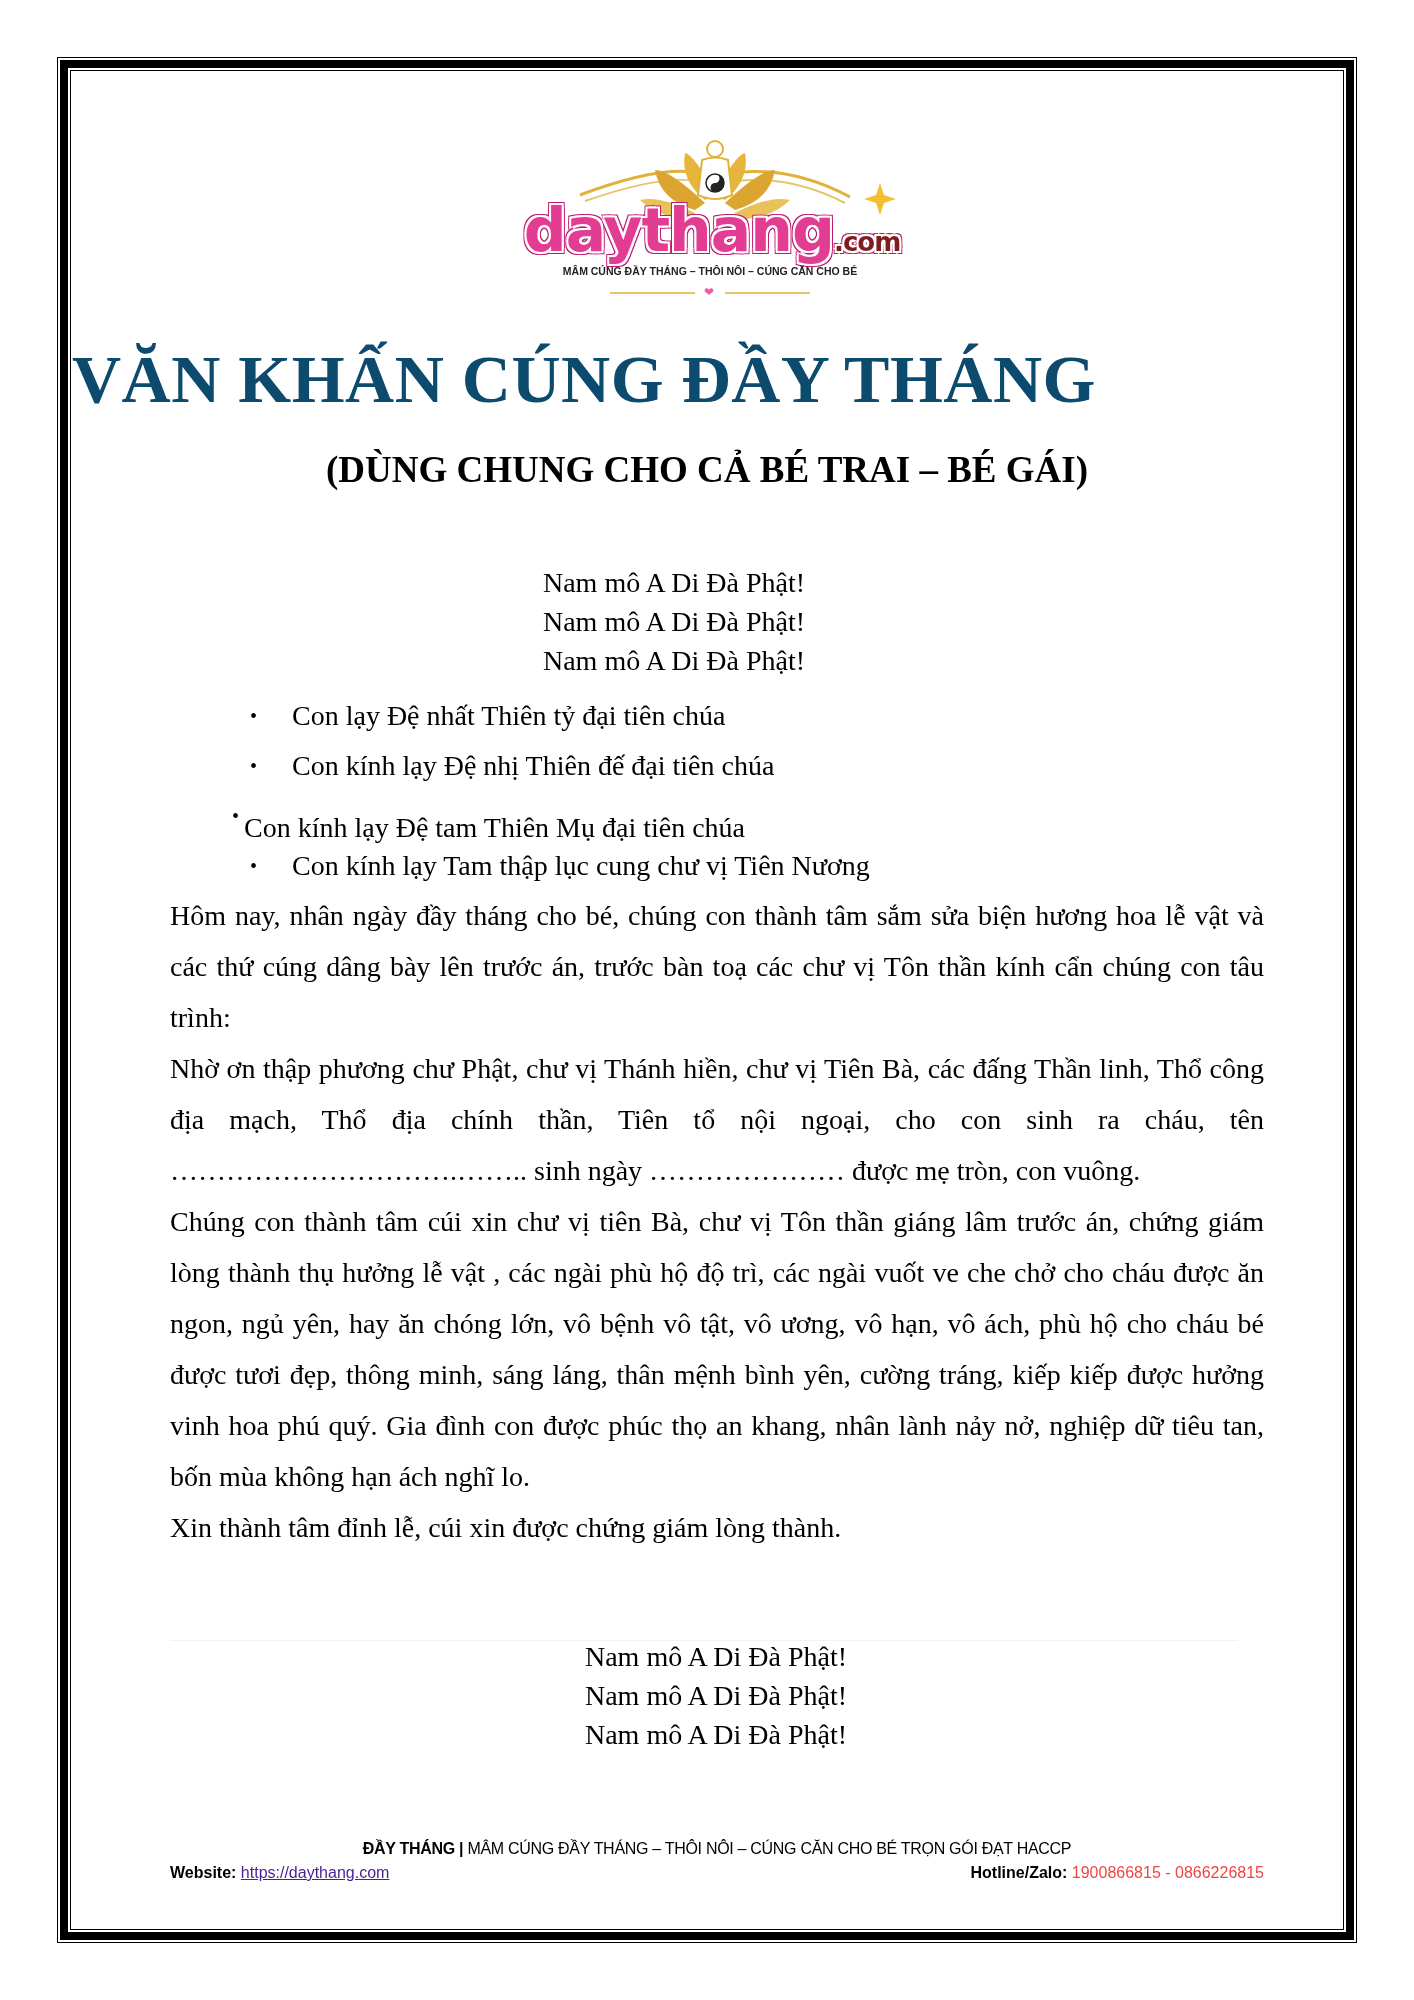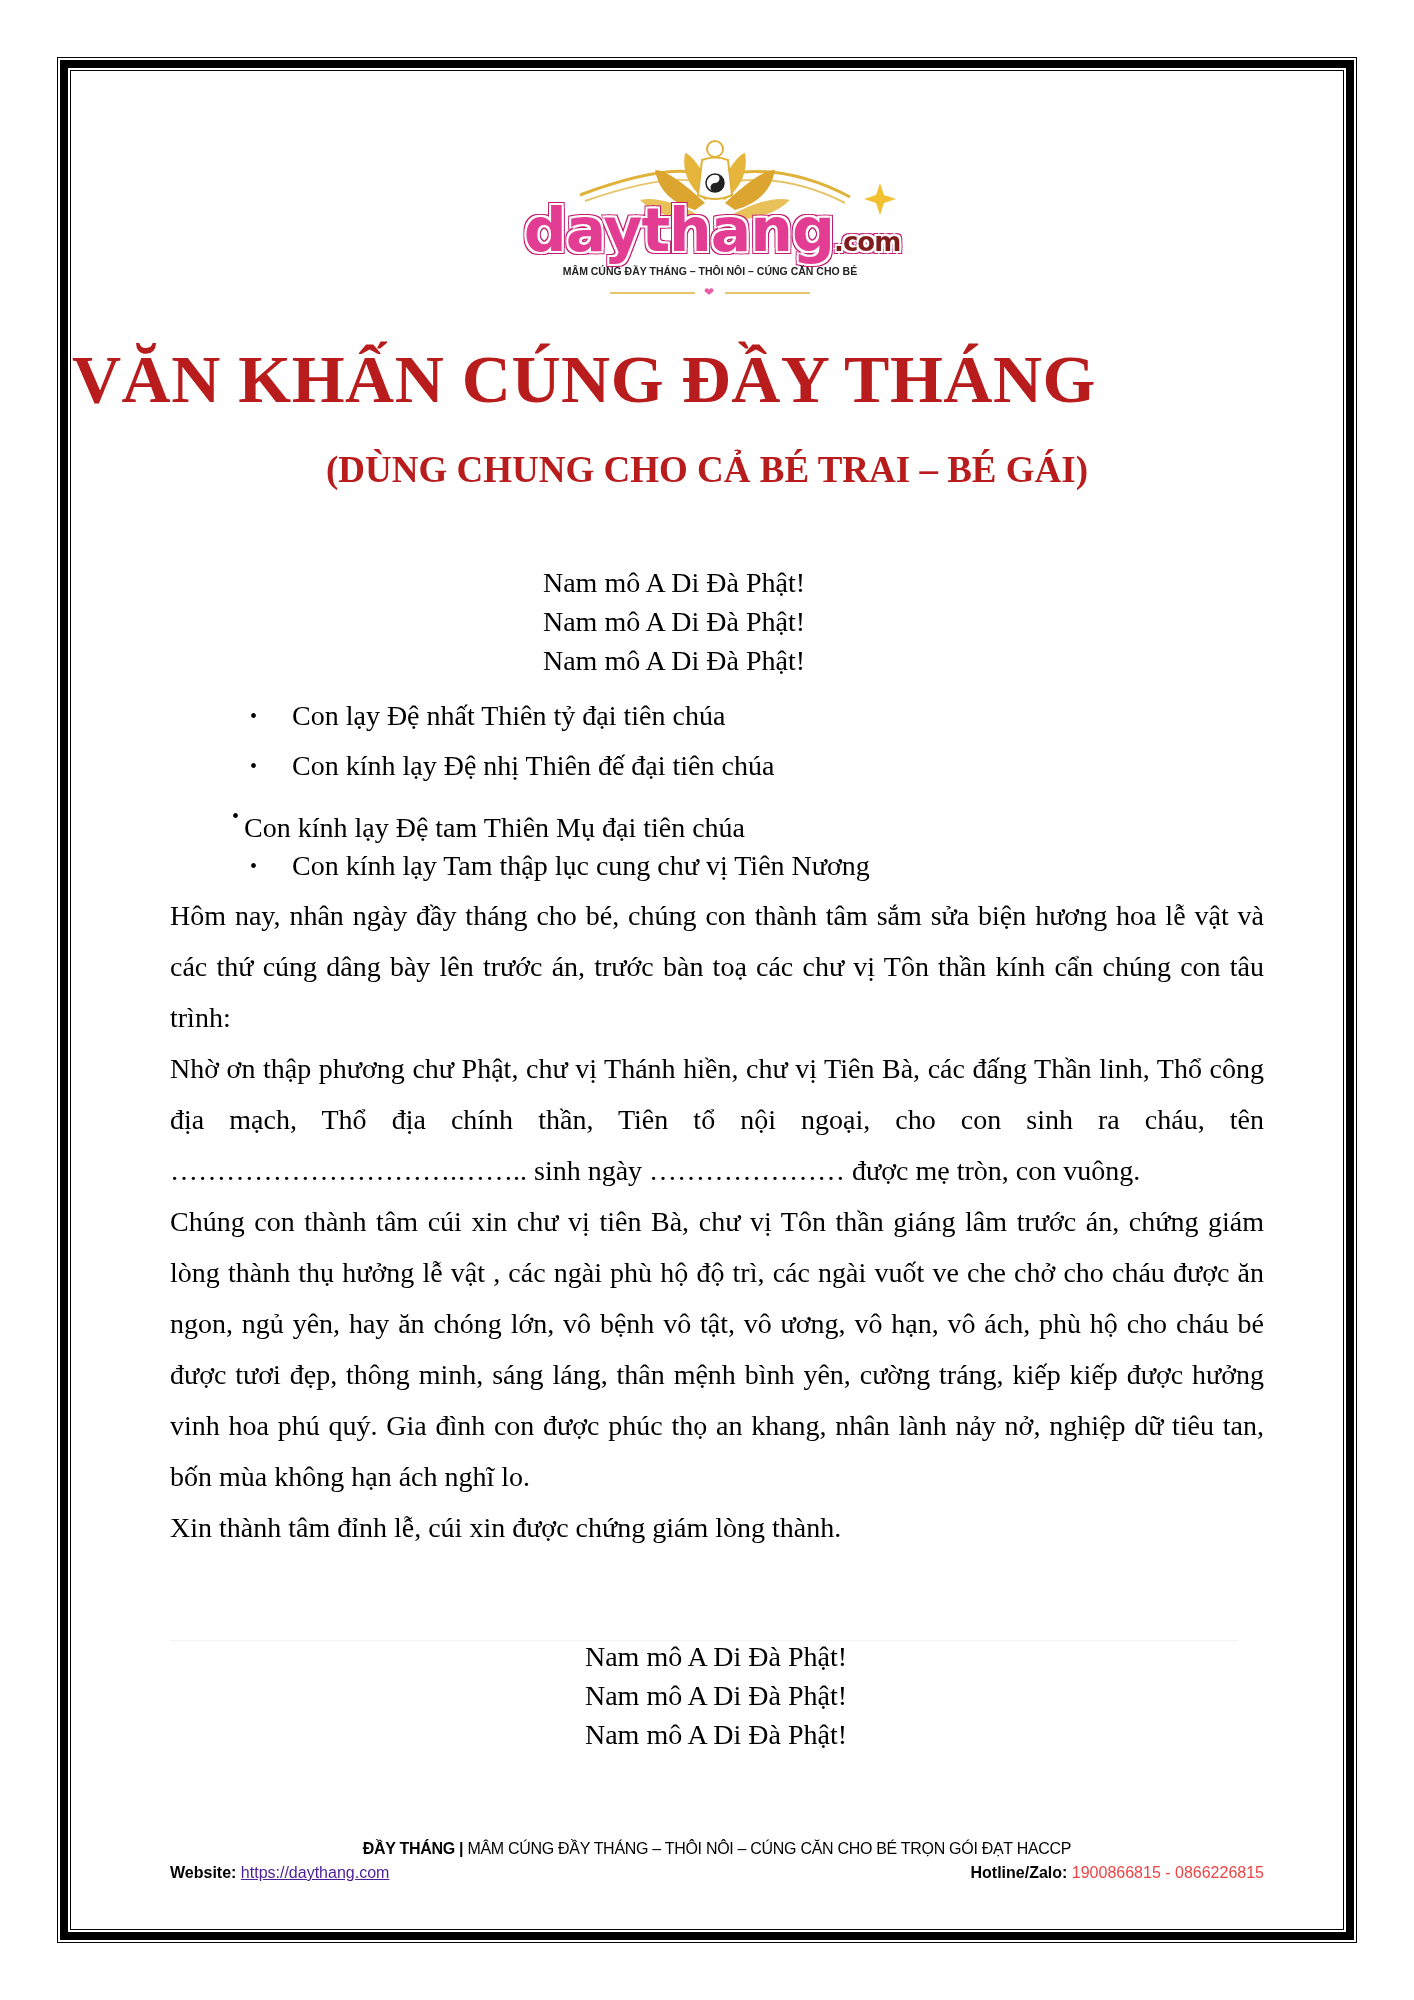--- a/index.html
+++ b/index.html
@@ -31,26 +31,26 @@
   .logo-word .dot { font-size: 26px; color: #7f1d1d; }
   .logo-tag {
     position: absolute; left: 0; top: 130px; width: 440px; text-align: center;
     font-family: "Liberation Sans", sans-serif; font-weight: bold; font-size: 10.5px; color: #222;
   }
   .logo-heart { position: absolute; left: 214px; top: 150px; color: #ee5aa5; font-size: 12px; }
 
   
   .title {
     position: absolute; left: 0; top: 340px; width: 1168px; text-align: center;
-    font-family: "Liberation Serif", serif; font-weight: bold; font-size: 68px; color: #b91c1c;
+    font-family: "Liberation Serif", serif; font-weight: bold; font-size: 68px; color: #0c4a6e;
     letter-spacing: 0.5px;
   }
   .subtitle {
     position: absolute; left: 0; top: 448px; width: 1414px; text-align: center;
-    font-family: "Liberation Serif", serif; font-weight: bold; font-size: 37px; color: #b91c1c;
+    font-family: "Liberation Serif", serif; font-weight: bold; font-size: 37px; color: #000000;
   }
 
   .serif { font-family: "Liberation Serif", serif; font-size: 28px; color: #000; }
 
   .chant { position: absolute; left: 0; width: 1348px; text-align: center; }
   .chant div { line-height: 39px; height: 39px; }
   .chant-top { top: 563px; }
   .chant-top div { padding-right: 0px; }
   .chant-bottom { top: 1637px; left: 42px; }
 

